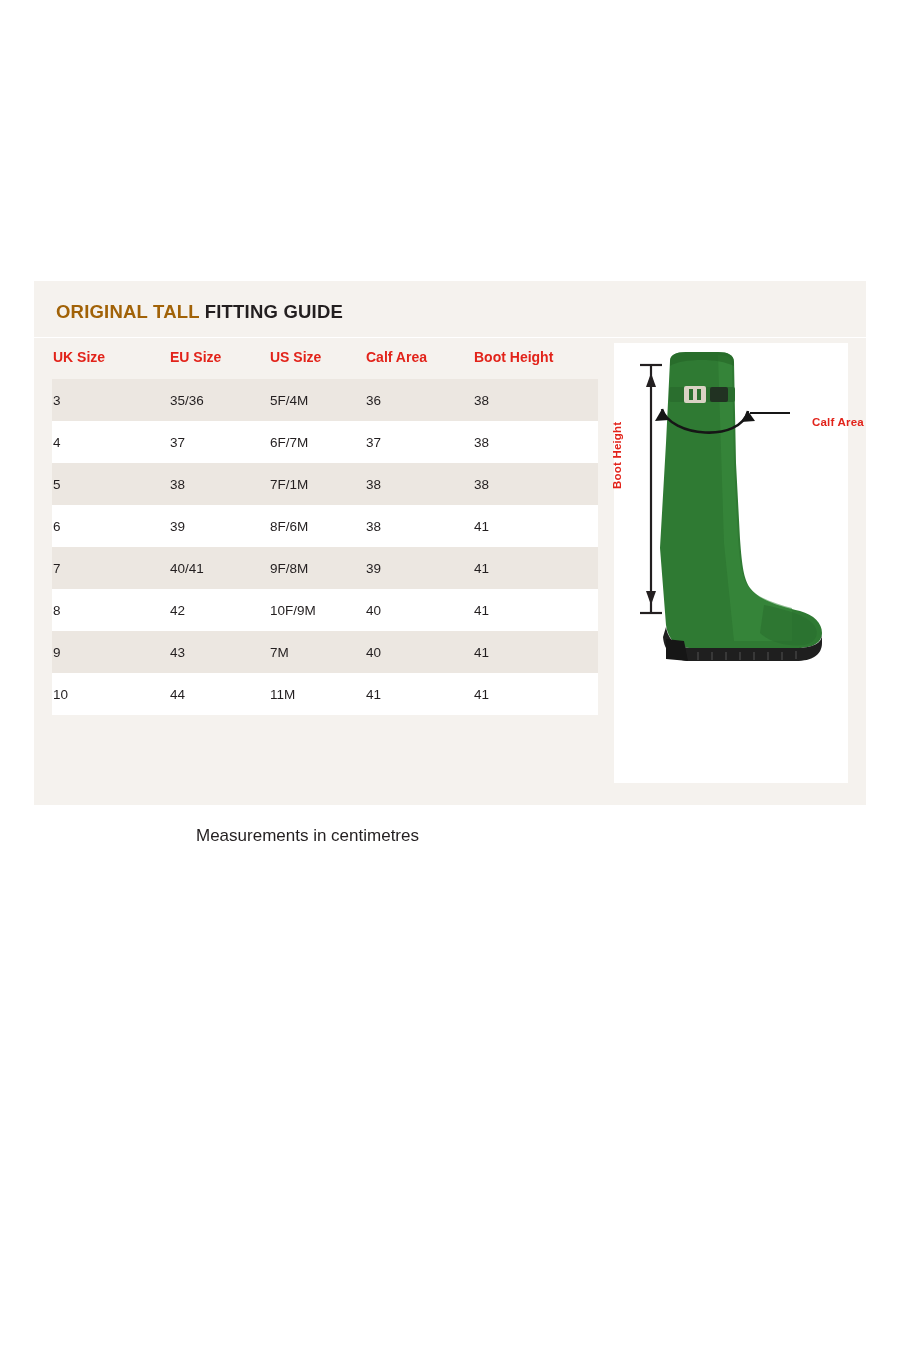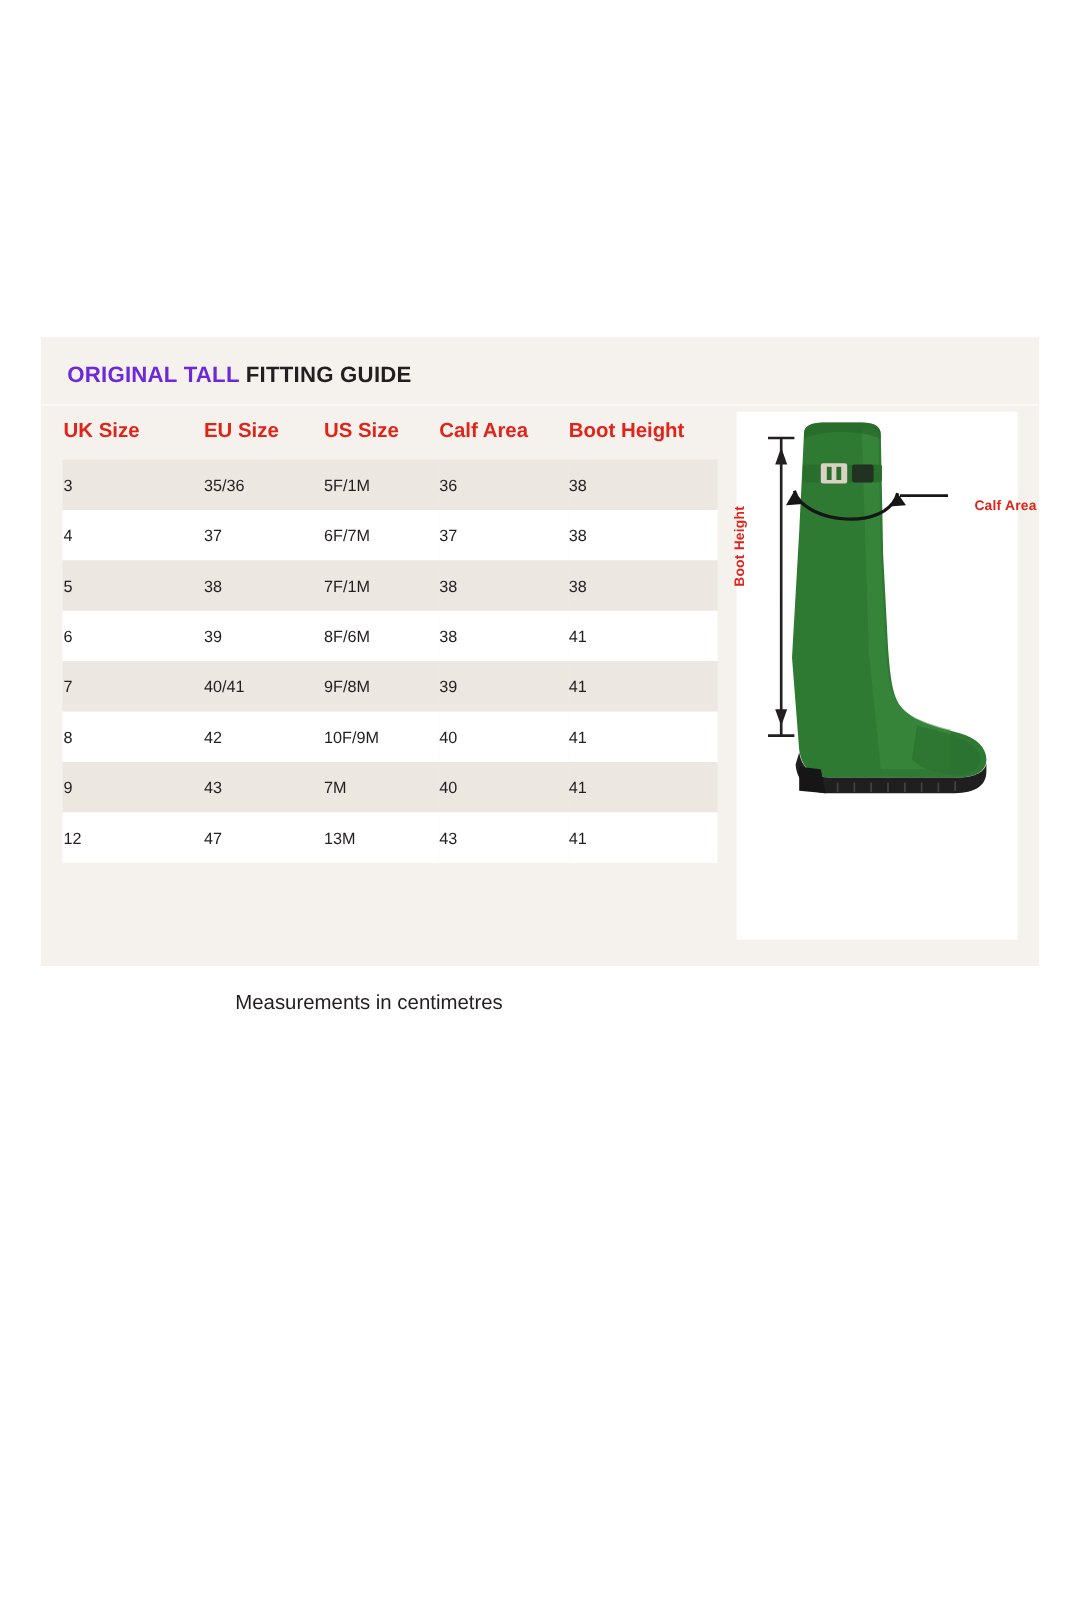--- a/index.html
+++ b/index.html
@@ -37,21 +37,21 @@
     position: absolute;
     left: 22px;
     top: 20px;
     font-size: 18.5px;
     font-weight: bold;
     letter-spacing: 0.2px;
     color: #231f20;
     white-space: nowrap;
   }
   .guide-title .accent {
-    color: #6d28d9;
+    color: #a16207;
   }
 
   .divider {
     position: absolute;
     left: 0;
     top: 56px;
     width: 832px;
     height: 1px;
     background: #ffffff;
   }
@@ -64,21 +64,21 @@
   }
 
   table.size-table {
     border-collapse: collapse;
     width: 546px;
     table-layout: fixed;
   }
 
   table.size-table th {
     text-align: left;
-    font-size: 17px;
+    font-size: 14px;
     font-weight: bold;
     color: #e2231a;
     padding: 6px 0 14px 0;
     background: transparent;
   }
 
   table.size-table td {
     font-size: 13.5px;
     color: #231f20;
     height: 42px;
@@ -175,21 +175,21 @@
             <th class="col-eu">EU Size</th>
             <th class="col-us">US Size</th>
             <th class="col-calf">Calf Area</th>
             <th class="col-bh">Boot Height</th>
           </tr>
         </thead>
         <tbody>
           <tr>
             <td class="c-uk">3</td>
             <td>35/36</td>
-            <td>5F/1M</td>
+            <td>5F/4M</td>
             <td>36</td>
             <td>38</td>
           </tr>
           <tr>
             <td class="c-uk">4</td>
             <td>37</td>
             <td>6F/7M</td>
             <td>37</td>
             <td>38</td>
           </tr>
@@ -222,24 +222,24 @@
             <td>41</td>
           </tr>
           <tr>
             <td class="c-uk">9</td>
             <td>43</td>
             <td>7M</td>
             <td>40</td>
             <td>41</td>
           </tr>
           <tr>
-            <td class="c-uk">12</td>
-            <td>47</td>
-            <td>13M</td>
-            <td>43</td>
+            <td class="c-uk">10</td>
+            <td>44</td>
+            <td>11M</td>
+            <td>41</td>
             <td>41</td>
           </tr>
         </tbody>
       </table>
     </div>
 
     <div class="illus-panel">
 
       <svg class="boot-figure" viewBox="0 0 234 440" xmlns="http://www.w3.org/2000/svg">
 

